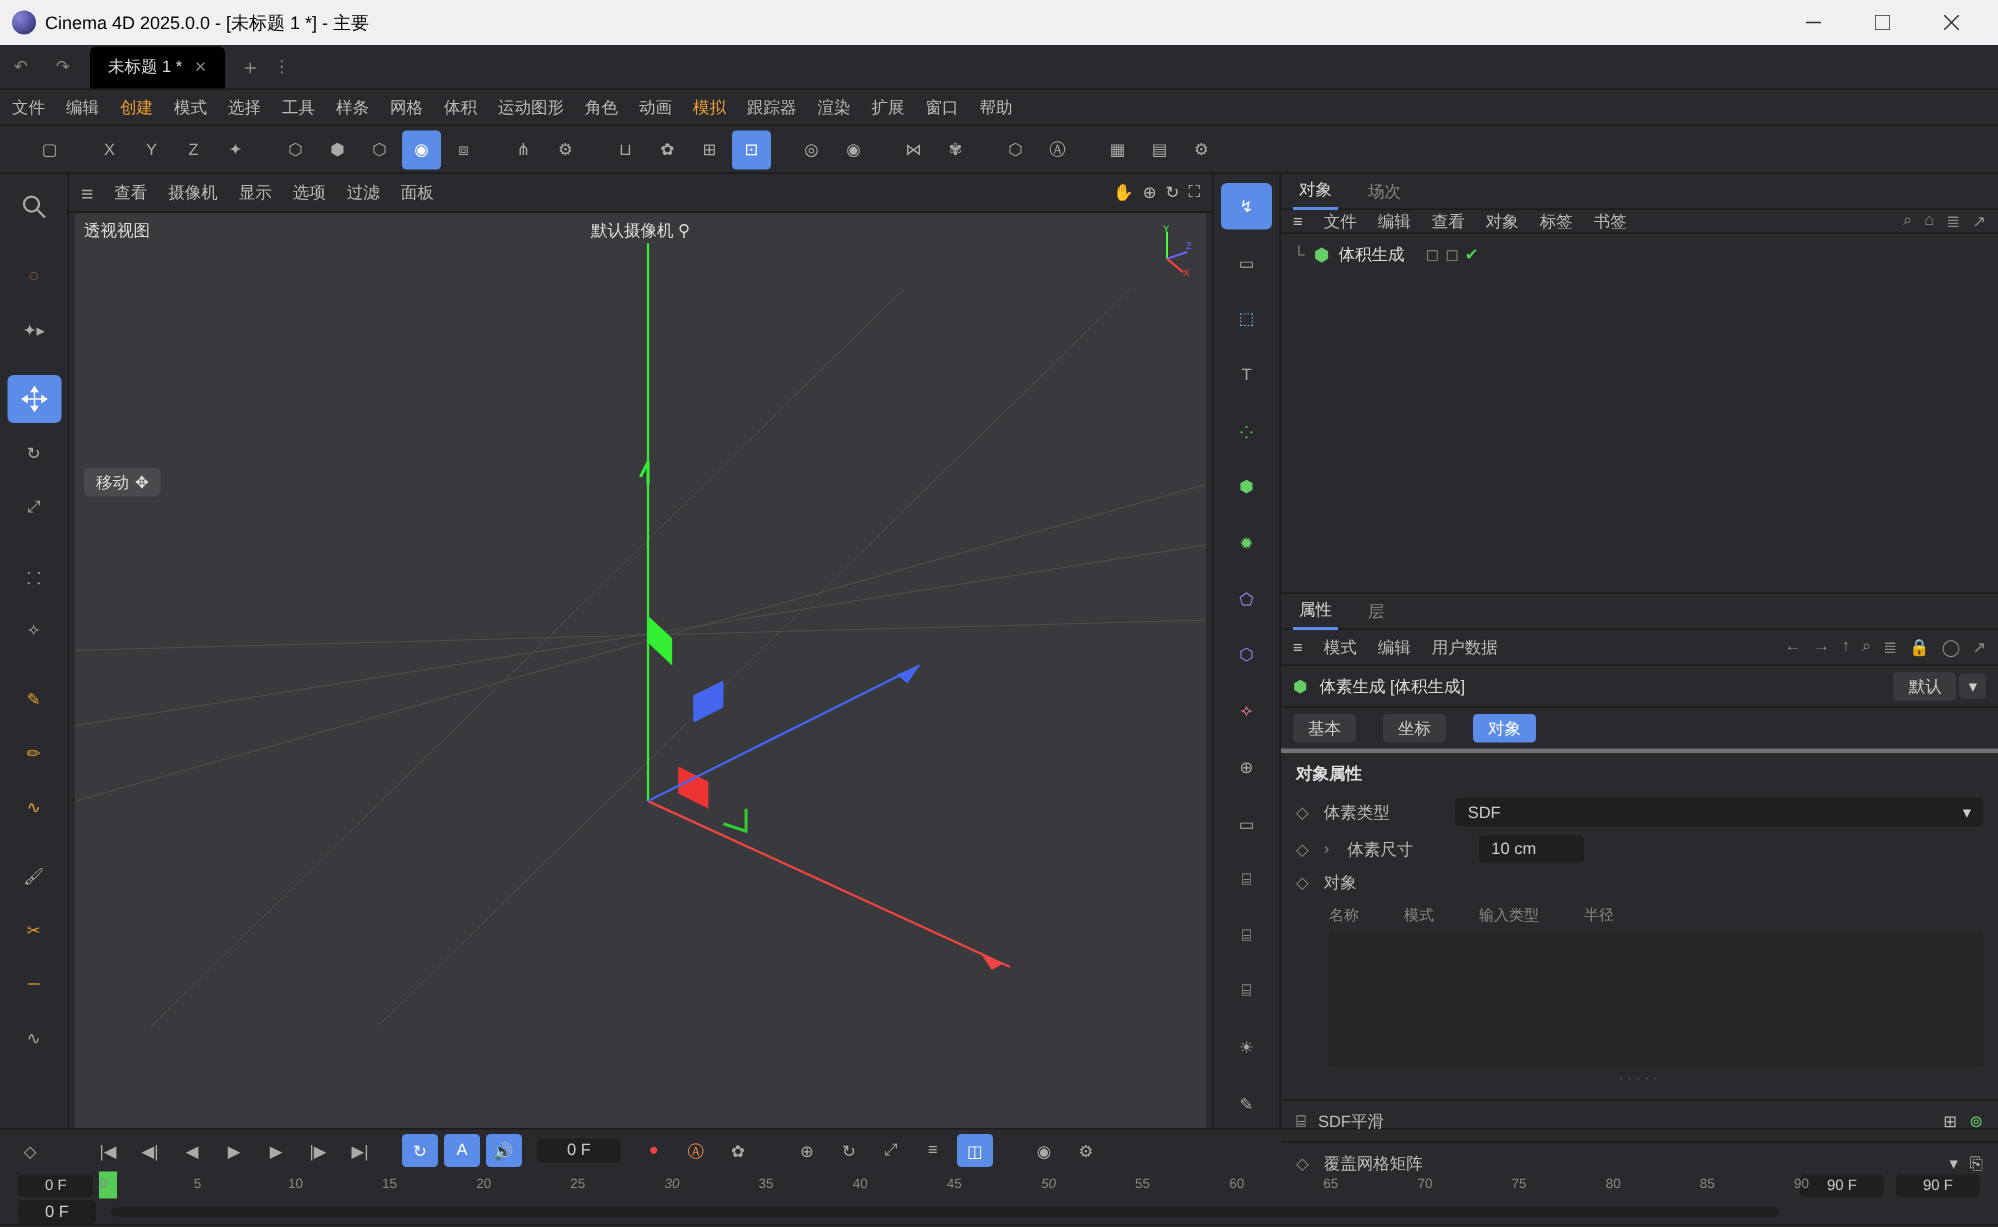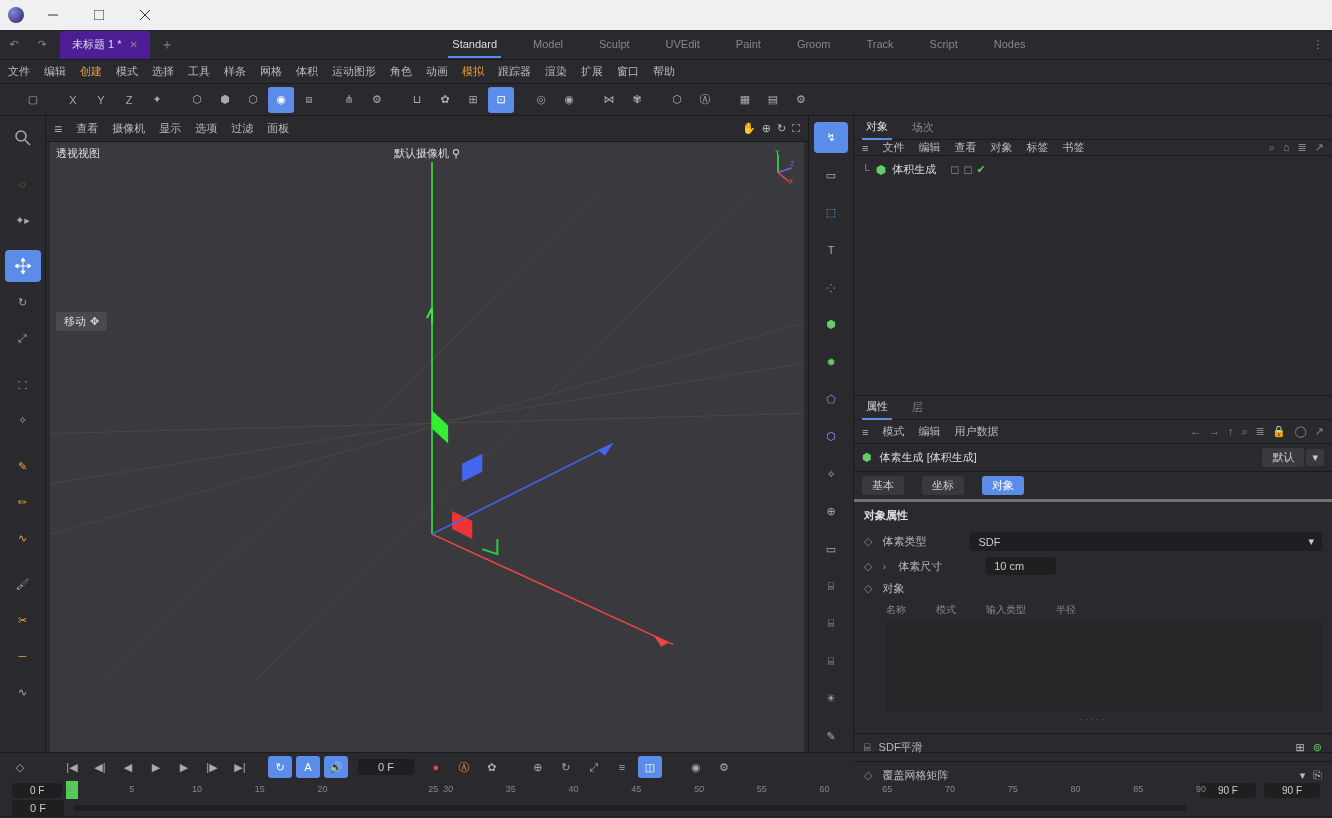--- a/index.html
+++ b/index.html
@@ -4,21 +4,21 @@
 <style>
 * { margin: 0; padding: 0; box-sizing: border-box; font-family: "Microsoft YaHei", Arial, sans-serif; }
 body { background: #2a2a2e; color: #bbb; font-size: 11px; overflow: hidden; width: 1332px; height: 818px; user-select: none; }
 .titlebar { height: 30px; background: #f0f0f0; color: #000; display: flex; align-items: center; padding: 0 8px; }
 .titlebar .app-icon { width: 16px; height: 16px; background: radial-gradient(circle at 30% 30%, #88d, #226); border-radius: 50%; margin-right: 6px; }
 .titlebar .title { flex: 1; font-size: 12px; }
 .titlebar .win-btn { width: 46px; height: 30px; display: flex; align-items: center; justify-content: center; color: #333; }
 .titlebar .win-btn svg { width: 10px; height: 10px; }
 .tabbar { height: 30px; background: #2a2a2e; display: flex; align-items: center; border-bottom: 1px solid #1a1a1d; }
 .tabbar .nav-btn { width: 24px; height: 24px; display: flex; align-items: center; justify-content: center; color: #888; margin: 0 2px; }
-.tab { padding: 0 12px; height: 28px; display: flex; align-items: center; background: #4c1d95; border-radius: 4px 4px 0 0; margin-left: 4px; color: #ddd; }
+.tab { padding: 0 12px; height: 28px; display: flex; align-items: center; background: #000000; border-radius: 4px 4px 0 0; margin-left: 4px; color: #ddd; }
 .tab-close { margin-left: 8px; color: #888; font-size: 10px; }
 .tab-add { margin-left: 10px; color: #888; font-size: 14px; }
 .mode-tabs { flex: 1; display: flex; justify-content: center; gap: 28px; }
 .mode-tab { color: #888; padding: 6px 4px; }
 .mode-tab.active { color: #ddd; border-bottom: 2px solid #5b8de8; }
 .mainmenu { height: 24px; background: #2a2a2e; display: flex; align-items: center; padding: 0 8px; gap: 14px; border-bottom: 1px solid #1a1a1d; }
 .mainmenu span { color: #bbb; cursor: pointer; }
 .mainmenu .hl-orange { color: #e8a035; }
 .toolbar2 { height: 32px; background: #2a2a2e; display: flex; align-items: center; padding: 0 8px; gap: 2px; border-bottom: 1px solid #1a1a1d; }
 .tb-btn { width: 26px; height: 26px; display: flex; align-items: center; justify-content: center; color: #aaa; border-radius: 3px; }
@@ -90,20 +90,21 @@
 .statusbar { height: 18px; background: #2a2a2e; display: flex; align-items: center; padding: 0 8px; gap: 10px; color: #aaa; font-size: 11px; border-top: 1px solid #1a1a1d; }
 svg { display: block; }
 .c-orange { color: #e8a035; }
 .tooltip { position: absolute; background: #4a4a4e; color: #ddd; padding: 2px 8px; border-radius: 3px; font-size: 11px; display: flex; align-items: center; gap: 4px; }
 </style>
 </head>
 <body>
 
 <div class="titlebar">
   <div class="app-icon"></div>
+  <div class="title">Cinema 4D 2025.0.0 - [未标题 1 *] - 主要</div>
   <div class="win-btn">
       <svg viewBox="0 0 10 10">
         <line x1="0" y1="5" x2="10" y2="5" stroke="currentColor"></line>
       </svg>
     </div>
   <div class="win-btn">
       <svg viewBox="0 0 10 10">
         <rect x="0" y="0" width="10" height="10" fill="none" stroke="currentColor"></rect>
       </svg>
     </div>
@@ -116,31 +117,20 @@
 </div>
 
 <div class="tabbar">
   <div class="nav-btn">↶</div>
   <div class="nav-btn">↷</div>
   <div class="tab">
     <span>未标题 1 *</span>
     <span class="tab-close">✕</span>
   </div>
   <div class="tab-add">＋</div>
-  <div class="mode-tabs">
-    <span class="mode-tab active">Standard</span>
-    <span class="mode-tab">Model</span>
-    <span class="mode-tab">Sculpt</span>
-    <span class="mode-tab">UVEdit</span>
-    <span class="mode-tab">Paint</span>
-    <span class="mode-tab">Groom</span>
-    <span class="mode-tab">Track</span>
-    <span class="mode-tab">Script</span>
-    <span class="mode-tab">Nodes</span>
-  </div>
   <div class="nav-btn">⋮</div>
 </div>
 
 <div class="mainmenu">
   <span>文件</span>
   <span>编辑</span>
   <span class="hl-orange">创建</span>
   <span>模式</span>
   <span>选择</span>
   <span>工具</span>
@@ -455,21 +445,21 @@
   </div>
   <div class="tl-ruler">
     <div class="tl-endcap">0 F</div>
     <div class="tl-ruler-marks">
       <div class="tl-cursor"></div>
     <span class="tl-mark" style="left: 0%;">0</span>
         <span class="tl-mark" style="left: 5.55556%;">5</span>
         <span class="tl-mark" style="left: 11.1111%;">10</span>
         <span class="tl-mark" style="left: 16.6667%;">15</span>
         <span class="tl-mark" style="left: 22.2222%;">20</span>
-        <span class="tl-mark" style="left: 27.7778%; margin-left: 48px;">25</span>
+        <span class="tl-mark" style="left: 27.7778%;">25</span>
         <span class="tl-mark" style="left: 33.3333%; font-style: italic;">30</span>
         <span class="tl-mark" style="left: 38.8889%;">35</span>
         <span class="tl-mark" style="left: 44.4444%;">40</span>
         <span class="tl-mark" style="left: 50%;">45</span>
         <span class="tl-mark" style="left: 55.5556%; font-style: italic;">50</span>
         <span class="tl-mark" style="left: 61.1111%;">55</span>
         <span class="tl-mark" style="left: 66.6667%;">60</span>
         <span class="tl-mark" style="left: 72.2222%;">65</span>
         <span class="tl-mark" style="left: 77.7778%;">70</span>
         <span class="tl-mark" style="left: 83.3333%;">75</span>

